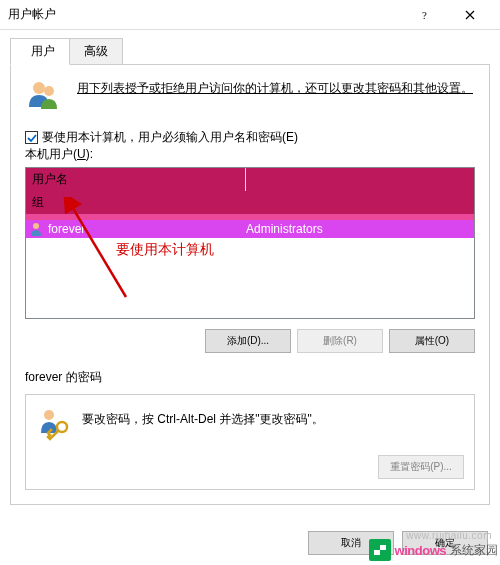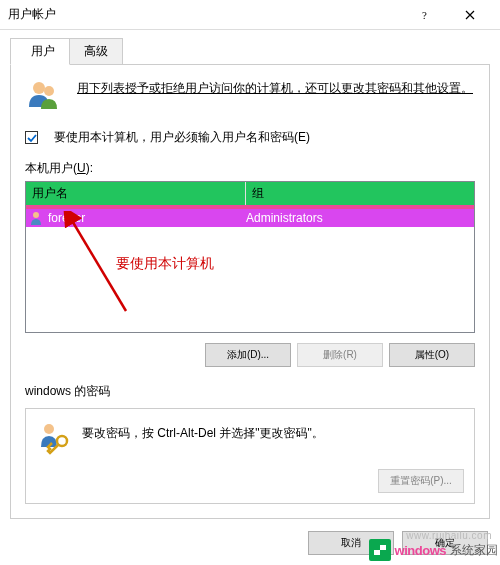--- a/index.html
+++ b/index.html
@@ -16,29 +16,29 @@
     .tab { padding: 4px 14px; border: 1px solid #ccc; border-bottom: none; background: #fff; margin-right: -1px; font-size: 12px; position: relative; cursor: default; }
     .tab.active { background: #fff; border-bottom: 1px solid #fff; margin-bottom: -1px; z-index: 2; padding-left: 20px; }
     .tab:not(.active) { background: #f0f0f0; text-align: center; }
     
     .tab-body { border: 1px solid #ccc; border-top: none; padding: 12px 14px 14px; background: #fff; }
     
     .intro { display: flex; align-items: flex-start; gap: 16px; margin-bottom: 16px; text-decoration: underline; }
     .intro-icon { width: 36px; height: 36px; flex-shrink: 0; }
     .intro-text { font-size: 12px; line-height: 1.5; color: #000; padding-top: 2px; }
     
-    .checkbox-row { display: flex; align-items: center; gap: 16px; margin-bottom: 14px; }
+    .checkbox-row { display: flex; align-items: center; gap: 4px; }
     .checkbox { width: 13px; height: 13px; border: 1px solid #333; display: flex; align-items: center; justify-content: center; }
     .checkbox svg { width: 10px; height: 10px; }
     
     .label-u { margin-bottom: 4px; }
     .underline { text-decoration: underline; }
     
     .listview { border: 1px solid #828790; background: #fff; height: 152px; position: relative; overflow: hidden; }
-    .lv-header { display: flex; background: #22c55e; border-bottom: 4px solid #ec4899; }
+    .lv-header { display: flex; background: #be185d; border-bottom: 6px solid #ec4899; flex-direction: column; }
     .lv-header-cell { padding: 3px 6px; font-size: 12px; border-right: 1px solid #e0e0e0; }
     .lv-header-cell:first-child { width: 220px; }
     .lv-header-cell:last-child { flex: 1; border-right: none; }
     .lv-row { display: flex; align-items: center; background: #d946ef; color: #fff; font-size: 12px; height: 18px; }
     .lv-row-icon { width: 16px; height: 16px; margin-left: 2px; margin-right: 4px; }
     .lv-cell:first-of-type { width: 198px; }
     .lv-cell:last-of-type { flex: 1; }
     
     .annotation { position: absolute; pointer-events: none; }
     .arrow-svg { position: absolute; top: 29px; left: -10px; width: 130px; height: 120px; }
@@ -141,21 +141,21 @@
       </div>
     </div>
 
     <div class="btn-row">
       <button class="btn">添加(D)...</button>
       <button class="btn" disabled="">删除(R)</button>
       <button class="btn">属性(O)</button>
     </div>
 
     <div class="pwd-section">
-      <div class="pwd-label">windows 的密码</div>
+      <div class="pwd-label">forever 的密码</div>
       <div class="pwd-box">
         <div class="pwd-intro">
           <svg class="pwd-intro-icon" viewBox="0 0 36 36">
             <circle cx="13" cy="10" r="5" fill="#f4c28a"></circle>
             <path d="M5 28 Q5 17 13 17 Q21 17 21 28 Z" fill="#3a7abd"></path>
             <circle cx="26" cy="22" r="5" fill="none" stroke="#d4a017" stroke-width="2.5"></circle>
             <path d="M22 26 L14 34 L12 32 L14 30 L12 28 L16 24" stroke="#d4a017" stroke-width="2.5" fill="none"></path>
           </svg>
           <div class="pwd-intro-text">要改密码，按 Ctrl-Alt-Del 并选择"更改密码"。</div>
         </div>

